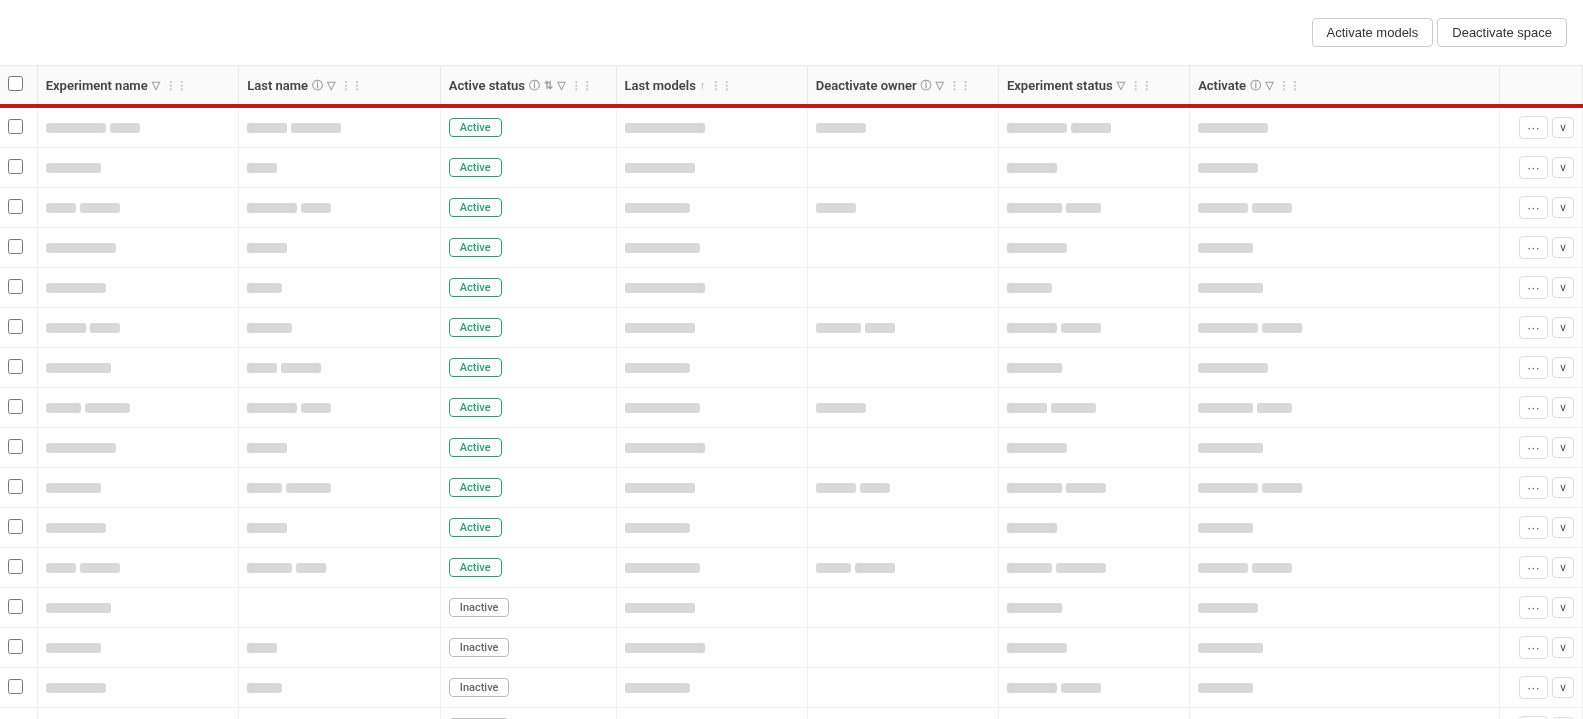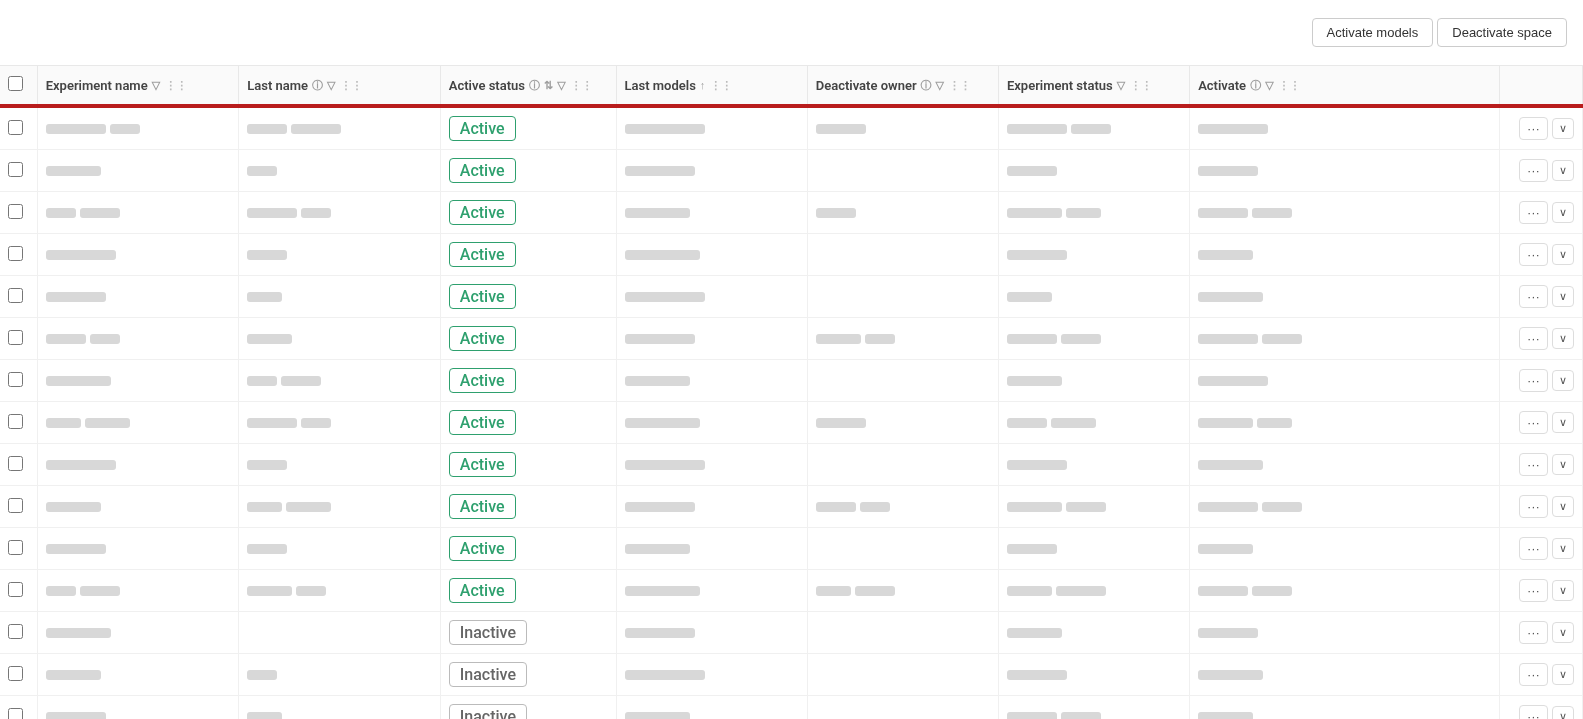--- a/index.html
+++ b/index.html
@@ -92,21 +92,21 @@
     input[type="checkbox"] {
       width: 15px;
       height: 15px;
       cursor: pointer;
     }
 
     .status-badge {
       display: inline-block;
       padding: 2px 10px;
       border-radius: 4px;
-      font-size: 16px;
+      font-size: 11px;
       font-weight: 500;
     }
 
     .status-active {
       border: 1.5px solid #2ea06e;
       color: #2ea06e;
       background: #fff;
     }
 
     .status-inactive {

